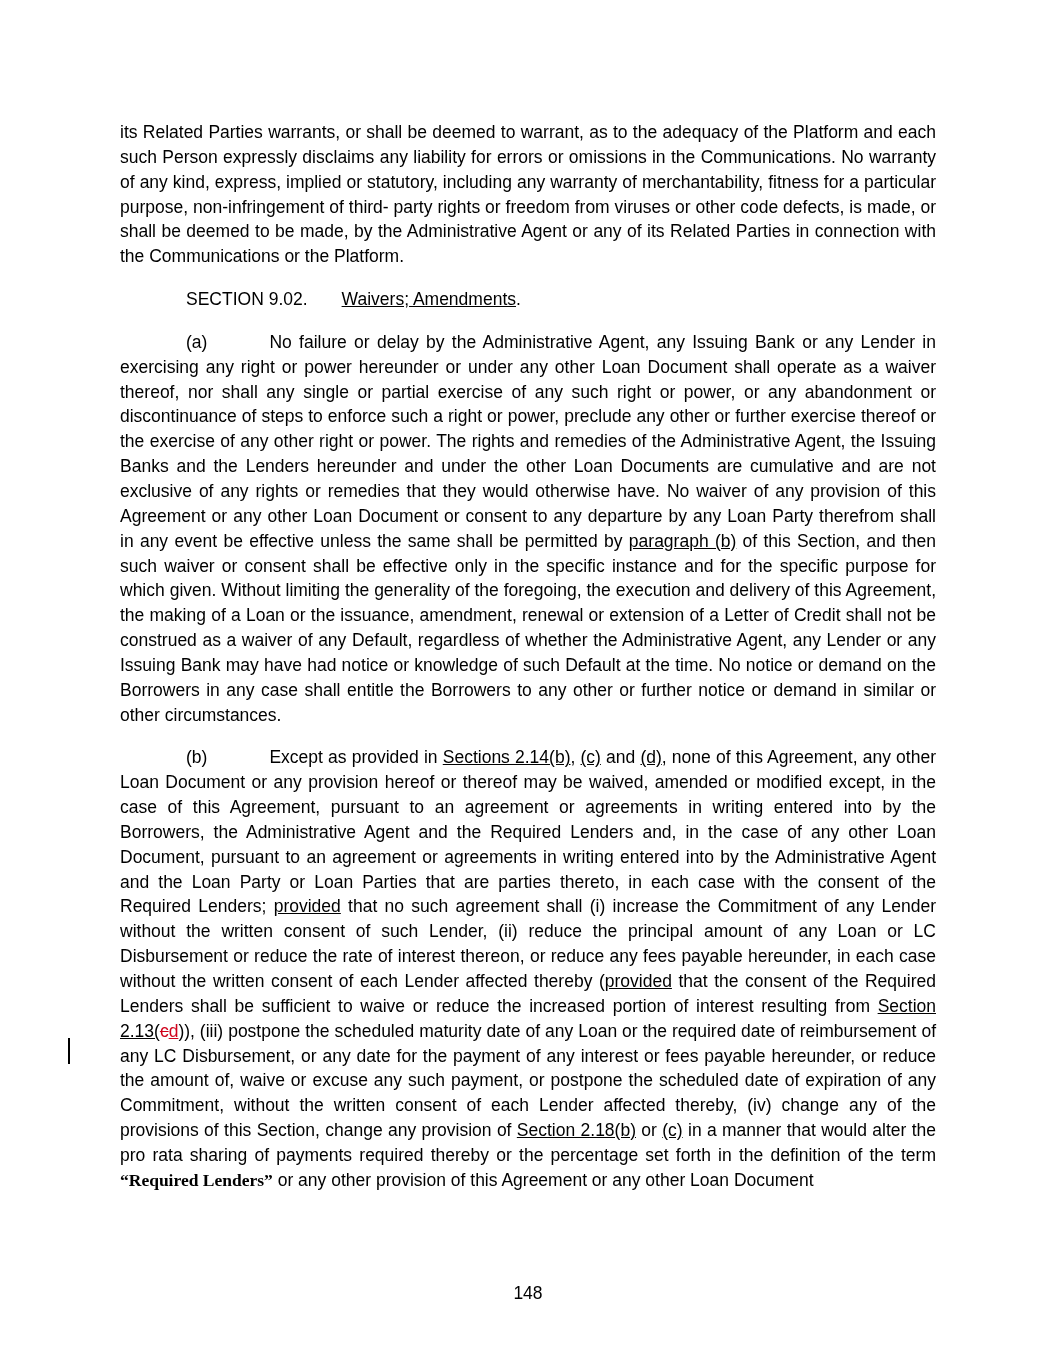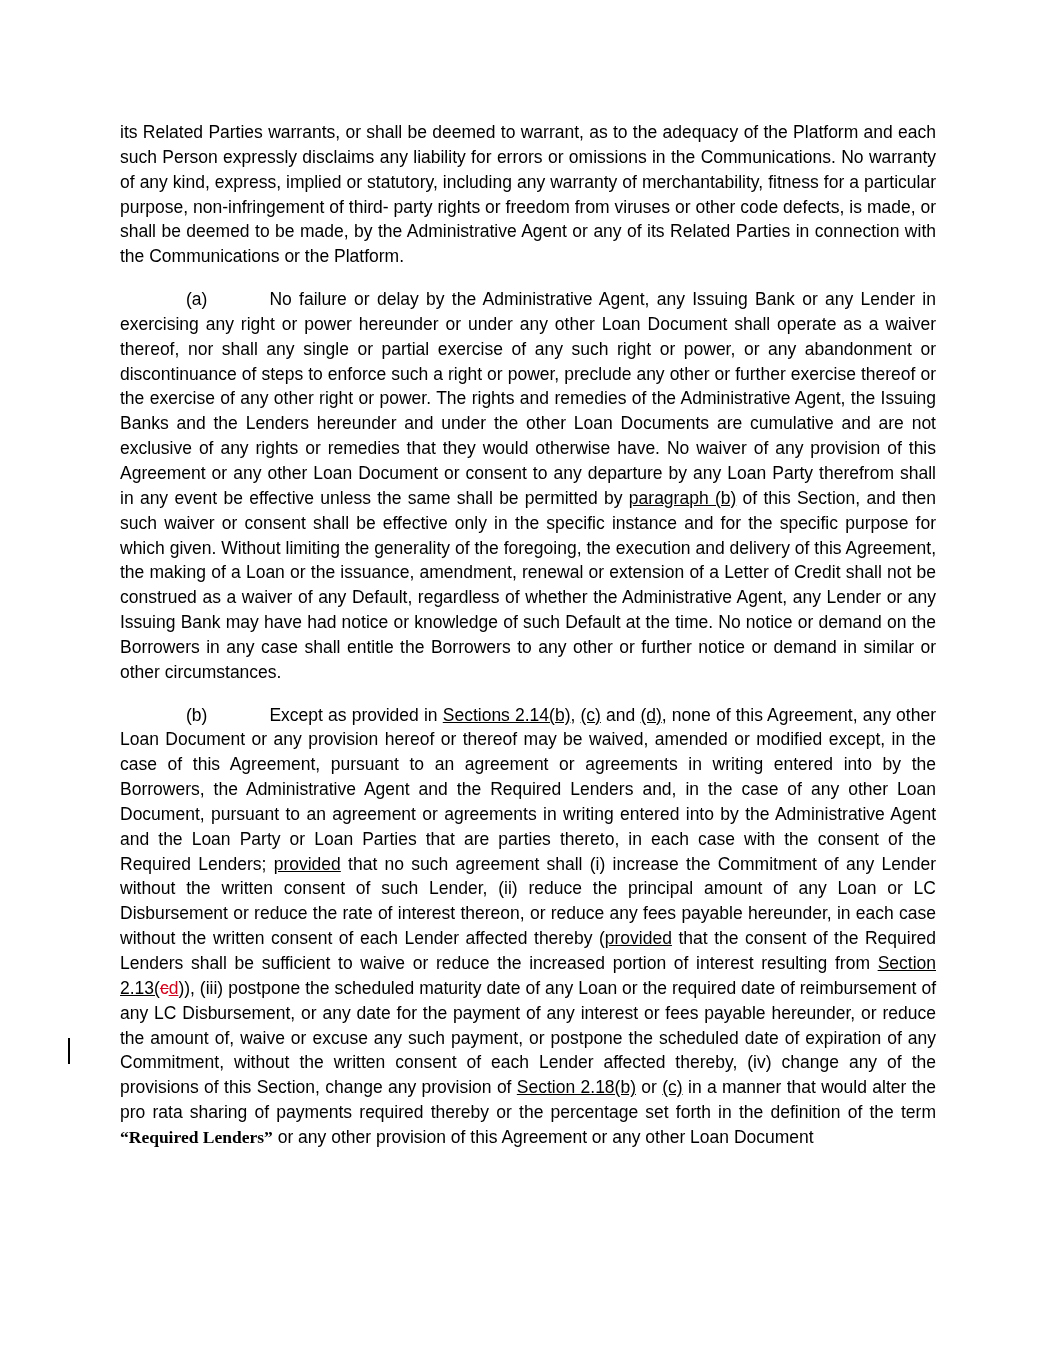--- a/index.html
+++ b/index.html
@@ -79,25 +79,29 @@
 <body>
 
 <div class="page">
 
   <div class="change-bar" style="top:1038px; height:26px;"></div>
 
   <div class="doc-body">
 
     <p>its Related Parties warrants, or shall be deemed to warrant, as to the adequacy of the Platform and each such Person expressly disclaims any liability for errors or omissions in the Communications.  No warranty of any kind, express, implied or statutory, including any warranty of merchantability, fitness for a particular purpose, non-infringement of third- party rights or freedom from viruses or other code defects, is made, or shall be deemed to be made, by the Administrative Agent or any of its Related Parties in connection with the Communications or the Platform.</p>
 
+    <p class="section-heading">
+      <span class="num">SECTION 9.02.</span><span class="u">Waivers; Amendments</span><span>.</span>
+    </p>
 
     <p>
       <span class="first-indent"></span><span>(a)</span><span class="tab"></span><span>No failure or delay by the Administrative Agent, any Issuing Bank or any Lender in exercising any right or power hereunder or under any other Loan Document shall operate as a waiver thereof, nor shall any single or partial exercise of any such right or power, or any abandonment or discontinuance of steps to enforce such a right or power, preclude any other or further exercise thereof or the exercise of any other right or power.  The rights and remedies of the Administrative Agent, the Issuing Banks and the Lenders hereunder and under the other Loan Documents are cumulative and are not exclusive of any rights or remedies that they would otherwise have.  No waiver of any provision of this Agreement or any other Loan Document or consent to any departure by any Loan Party therefrom shall in any event be effective unless the same shall be permitted by </span><span class="u">paragraph (b)</span><span> of this Section, and then such waiver or consent shall be effective only in the specific instance and for the specific purpose for which given.  Without limiting the generality of the foregoing, the execution and delivery of this Agreement, the making of a Loan or the issuance, amendment, renewal or extension of a Letter of Credit shall not be construed as a waiver of any Default, regardless of whether the Administrative Agent, any Lender or any Issuing Bank may have had notice or knowledge of such Default at the time.  No notice or demand on the Borrowers in any case shall entitle the Borrowers to any other or further notice or demand in similar or other circumstances.</span>
     </p>
 
     <p>
       <span class="first-indent"></span><span>(b)</span><span class="tab"></span><span>Except as provided in </span><span class="u">Sections 2.14(b)</span><span>, </span><span class="u">(c)</span><span> and </span><span class="u">(d)</span><span>, none of this Agreement, any other Loan Document or any provision hereof or thereof may be waived, amended or modified except, in the case of this Agreement, pursuant to an agreement or agreements in writing entered into by the Borrowers, the Administrative Agent and the Required Lenders and, in the case of any other Loan Document, pursuant to an agreement or agreements in writing entered into by the Administrative Agent and the Loan Party or Loan Parties that are parties thereto, in each case with the consent of the Required Lenders; </span><span class="u">provided</span><span> that no such agreement shall (i) increase the Commitment of any Lender without the written consent of such Lender, (ii) reduce the principal amount of any Loan or LC Disbursement or reduce the rate of interest thereon, or reduce any fees payable hereunder, in each case without the written consent of each Lender affected thereby (</span><span class="u">provided</span><span> that the consent of the Required Lenders shall be sufficient to waive or reduce the increased portion of interest resulting from </span><span class="u">Section 2.13(</span><span class="strike-red">c</span><span class="ins-red">d</span><span>)), (iii) postpone the scheduled maturity date of any Loan or the required date of reimbursement of any LC Disbursement, or any date for the payment of any interest or fees payable hereunder, or reduce the amount of, waive or excuse any such payment, or postpone the scheduled date of expiration of any Commitment, without the written consent of each Lender affected thereby, (iv) change any of the provisions of this Section, change any provision of </span><span class="u">Section 2.18(b)</span><span> or </span><span class="u">(c)</span><span> in a manner that would alter the pro rata sharing of payments required thereby or the percentage set forth in the definition of the term </span><span class="serif-q">“Required Lenders”</span><span> or any other provision of this Agreement or any other Loan Document</span>
     </p>
 
   </div>
 
+  <div class="page-number">148</div>
 
 </div>
 
 </body></html>

